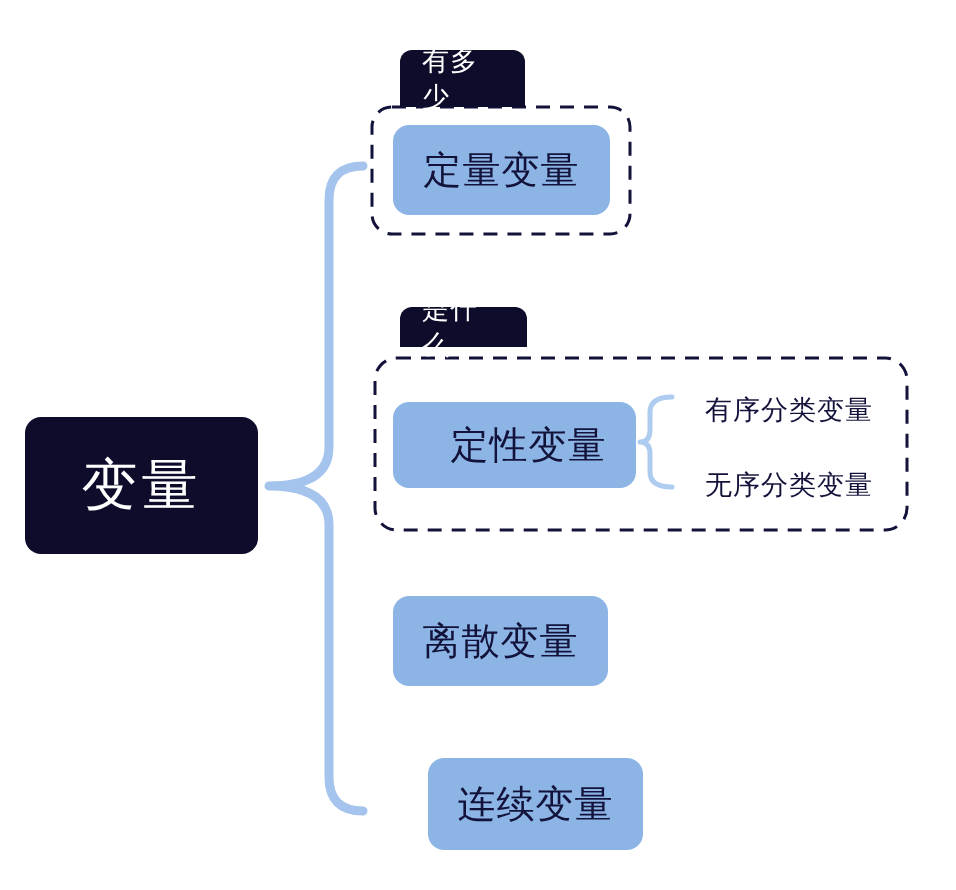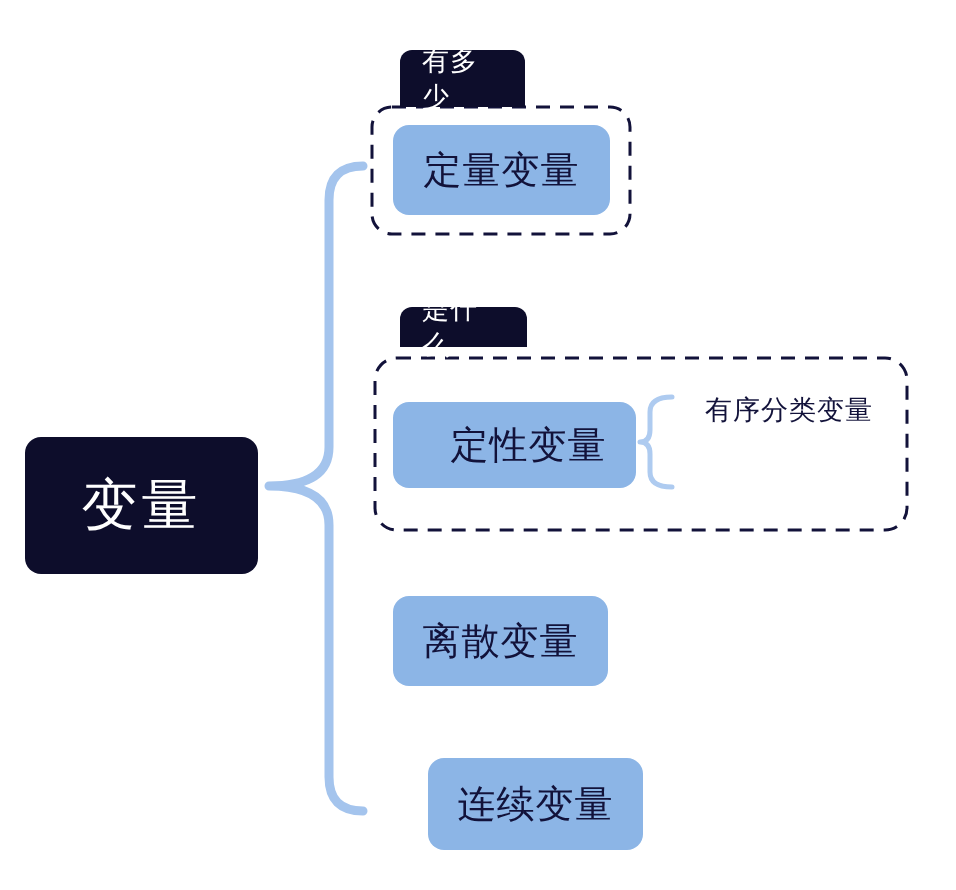--- a/index.html
+++ b/index.html
@@ -7,21 +7,21 @@
     position:relative;
     width:956px;height:890px;
     background:#ffffff;
     font-family:"Liberation Sans", sans-serif;
     overflow:hidden;
   }
   .root-node{
     position:absolute;left:25px;top:417px;width:233px;height:137px;
     background:#0D0D2B;border-radius:16px;
     display:flex;align-items:center;justify-content:center;
-    color:#ffffff;font-size:56px;letter-spacing:4px;margin-top:20px;
+    color:#ffffff;font-size:56px;letter-spacing:4px;
   }
   .blue-node{
     position:absolute;width:215px;height:90px;
     background:#8CB5E6;border-radius:16px;
     display:flex;align-items:center;justify-content:center;
     color:#12123A;font-size:38px;letter-spacing:1px;
   }
   .node-1{left:393px;top:125px;width:217px;height:90px;}
   .node-2{left:393px;top:402px;height:86px;padding-left:28px;}
   .node-3{left:393px;top:596px;}
@@ -81,20 +81,23 @@
   <div class="blue-node node-2">
     <span>定性变量</span>
   </div>
 
   <svg class="brace-svg small-brace" width="45" height="100" viewBox="0 0 45 100">
     <path d="M 37 5 Q 15 5 15 20 L 15 38 Q 15 50 5 50 Q 15 50 15 62 L 15 80 Q 15 95 37 95" fill="none" stroke="#AECBF0" stroke-width="5" stroke-linecap="round" stroke-linejoin="round"></path>
   </svg>
   <div class="side-text side-text-1">
     <span>有序分类变量</span>
   </div>
+  <div class="side-text side-text-2">
+    <span>无序分类变量</span>
+  </div>
 
   <div class="blue-node node-3">
     <span>离散变量</span>
   </div>
 
   <div class="blue-node node-4">
     <span>连续变量</span>
   </div>
 
 </div>

